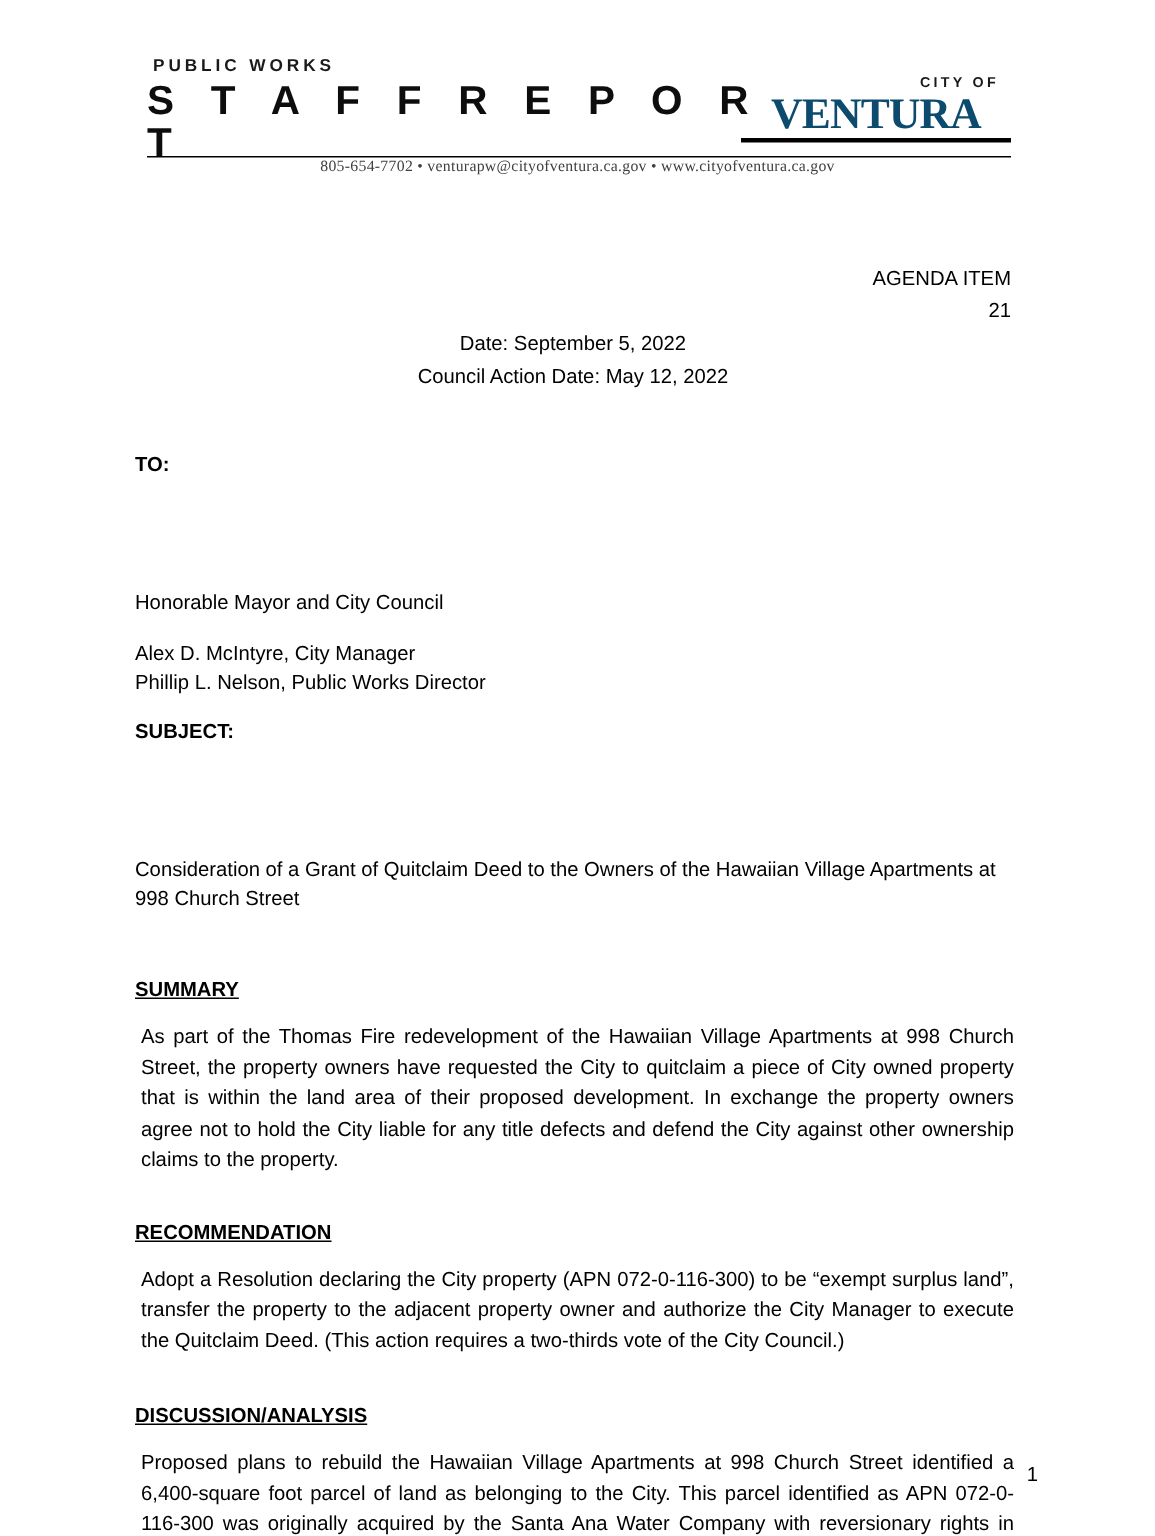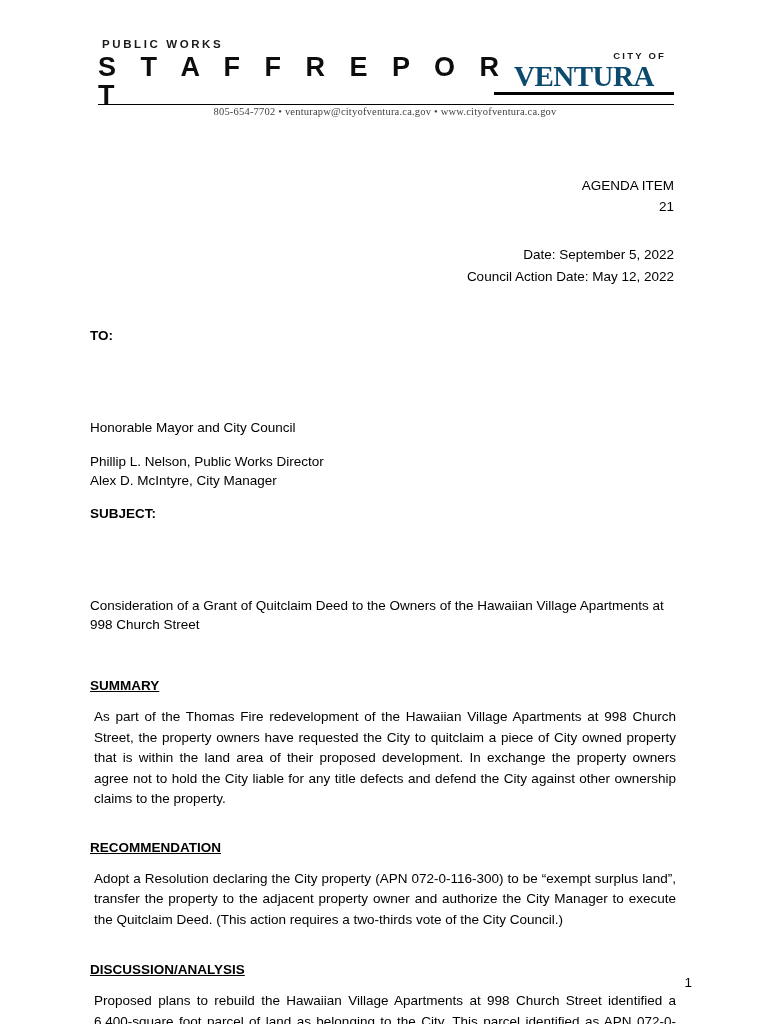--- a/index.html
+++ b/index.html
@@ -101,22 +101,21 @@
     margin-top: 52px;
     text-align: right;
     padding-right: 6px;
     font-size: 13.5px;
     line-height: 1.55;
   }
   .agenda-item-label { display: block; }
   .agenda-item-number { display: block; }
 
   .dates-block {
-    margin-top: 26px;
-    text-align: right;
+    text-align: center;
     padding-right: 6px;
     font-size: 13.5px;
     line-height: 1.65;
   }
 
   
   .meta {
     margin-top: 38px;
     font-size: 13.5px;
     line-height: 1.42;
@@ -193,22 +192,22 @@
     <div>Council Action Date:  May 12, 2022</div>
   </div>
 
   <div class="meta">
     <div class="meta-row">
       <div class="meta-label">TO:</div>
       <div class="meta-value">Honorable Mayor and City Council</div>
     </div>
     <div class="meta-row">
       <div class="meta-value">
+        <span class="line">Alex D. McIntyre, City Manager</span>
         <span class="line">Phillip L. Nelson, Public Works Director</span>
-        <span class="line">Alex D. McIntyre, City Manager</span>
       </div>
     </div>
     <div class="meta-row">
       <div class="meta-label">SUBJECT:</div>
       <div class="meta-value">Consideration of a Grant of Quitclaim Deed to the Owners of the Hawaiian Village Apartments at 998 Church Street</div>
     </div>
   </div>
 
   <div class="section section-summary">
     <h2 class="section-title">SUMMARY</h2>

